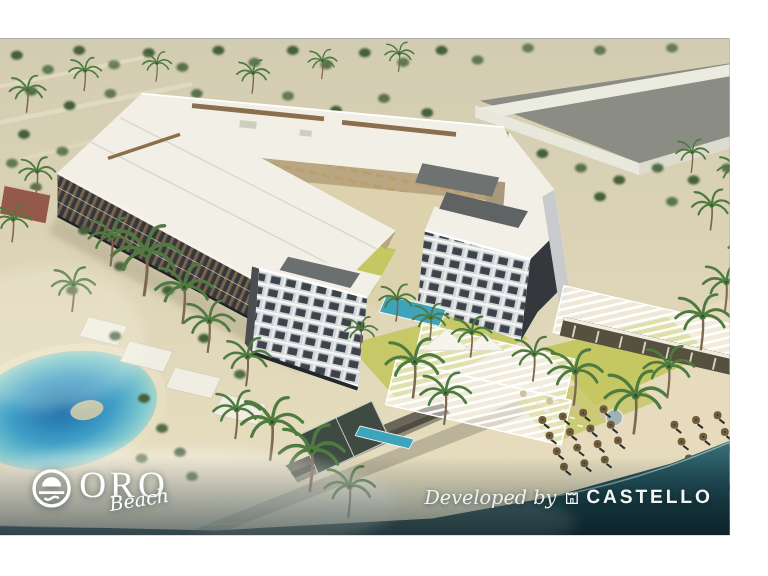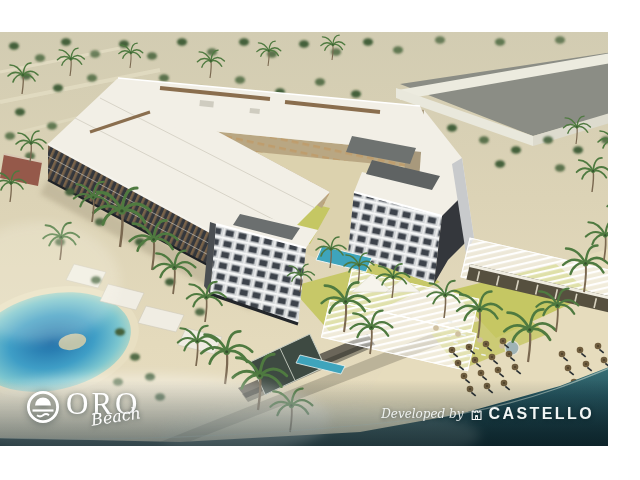--- a/index.html
+++ b/index.html
@@ -11,21 +11,21 @@
   .logo{position:absolute;left:26px;top:356px;display:flex;align-items:flex-start;color:#ffffff;
         text-shadow:0 1px 5px rgba(10,30,35,.55);}
   .logo-icon{width:34px;height:34px;margin-top:2px;filter:drop-shadow(0 1px 3px rgba(10,30,35,.5));}
   .logo-text{margin-left:6px;line-height:1;}
   .logo-name{font-family:"Liberation Serif",serif;font-weight:400;font-size:31px;letter-spacing:3px;}
   .logo-script{font-family:"DejaVu Serif",serif;font-style:italic;font-size:16px;
                transform:rotate(-9deg);transform-origin:left top;margin:-6px 0 0 24px;}
   
   .credit{position:absolute;right:14px;top:373px;display:flex;align-items:center;gap:6px;color:#f2f6f5;
           text-shadow:0 1px 4px rgba(8,25,30,.6);}
-  .dev-by{font-family:"DejaVu Serif",serif;font-style:italic;font-size:12px;opacity:.95;}
+  .dev-by{font-family:"DejaVu Serif",serif;font-style:italic;font-size:16px;opacity:.95;}
   .castle{width:13px;height:13px;filter:drop-shadow(0 1px 2px rgba(8,25,30,.5));}
   .castello{font-family:"Liberation Sans",sans-serif;font-weight:700;font-size:16px;letter-spacing:2.4px;}
 </style>
 </head>
 <body>
 
 <div class="page">
   <div class="photo">
 
   <svg class="scene" viewBox="0 0 640 414">

